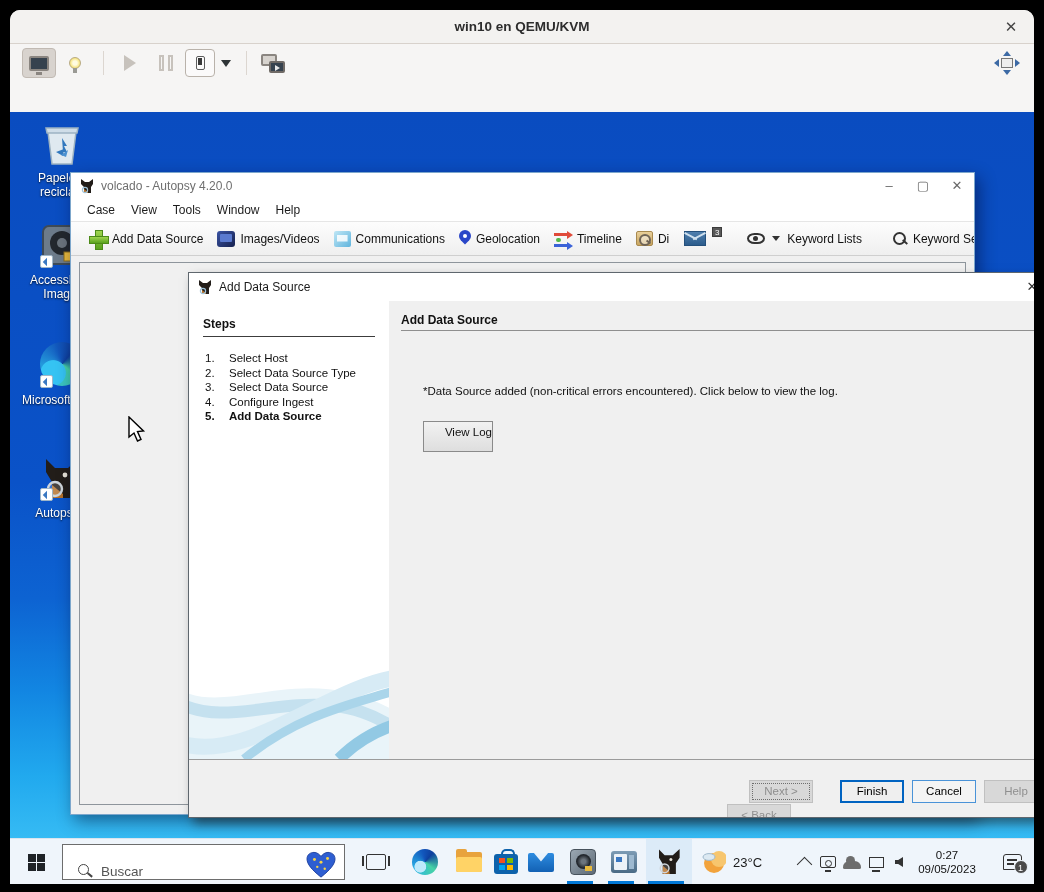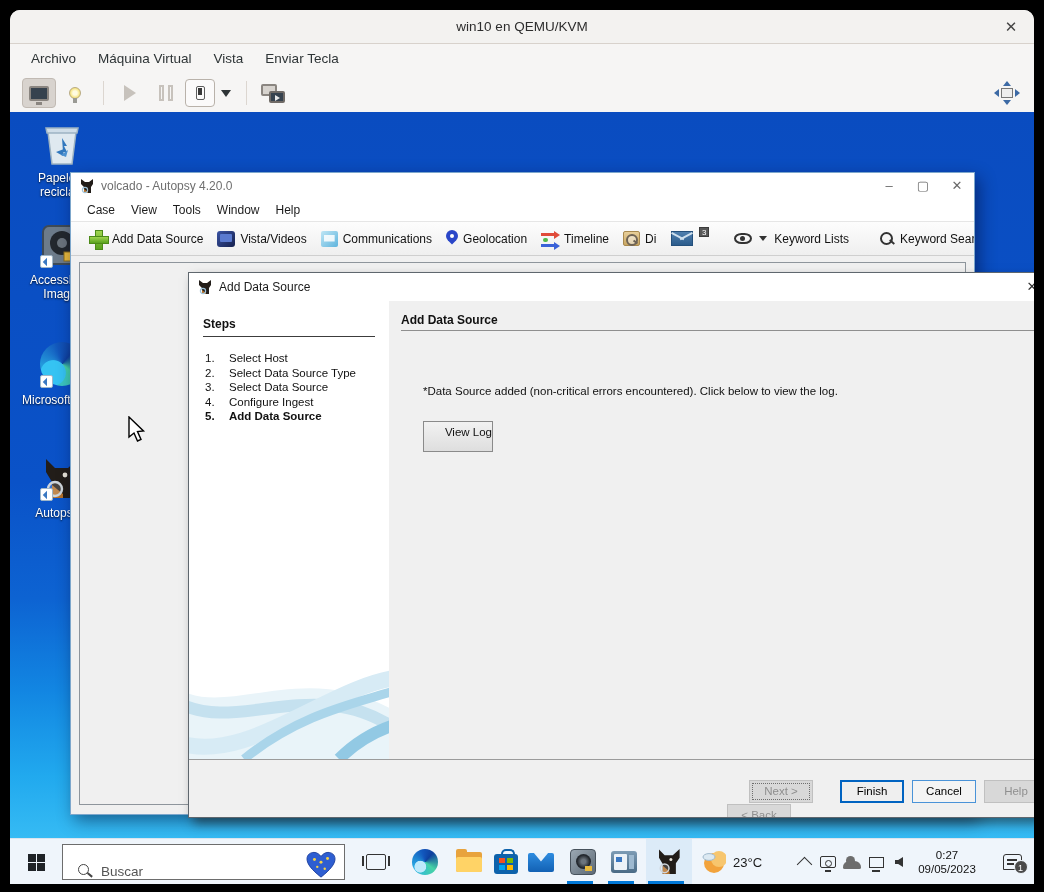--- a/index.html
+++ b/index.html
@@ -5,21 +5,21 @@
   * { box-sizing: border-box; margin: 0; padding: 0; }
   html,body { background:#000; }
   .screen { position:relative; width:1044px; height:892px; background:#000; overflow:hidden;
             font-family:"Liberation Sans", sans-serif; }
 
   
   .vm { position:absolute; left:10px; top:10px; width:1024px; height:874px;
         background:#f6f5f4; border-radius:10px 10px 0 0; overflow:hidden; }
   .vm-titlebar { position:relative; height:34px; background:#f3f2f0; border-bottom:1px solid #d8d2cc; }
   .vm-title { position:absolute; left:0; right:0; top:0; line-height:34px; text-align:center;
-              font-size:13.5px; font-weight:normal; color:#2d2d2d; }
+              font-size:13.5px; font-weight:bold; color:#2d2d2d; }
   .vm-close { position:absolute; right:10px; top:0; width:26px; line-height:34px; text-align:center;
               font-size:15px; color:#444; cursor:default; }
   .vm-menubar { height:30px; display:flex; align-items:center; padding-left:10px; background:#f6f5f4; }
   .vm-menu-item { padding:0 11px; font-size:13.5px; color:#2e3436; line-height:30px; }
   .vm-toolbar { height:38px; display:flex; align-items:center; padding:0 14px 0 12px; background:#f6f5f4; }
   .vm-tb-btn { width:34px; height:30px; display:flex; align-items:center; justify-content:center;
                border-radius:4px; margin-right:2px; }
   .vm-tb-btn.pressed { background:#d8d3ce; border:1px solid #c1bab3; }
   .vm-sep { width:1px; height:24px; background:#dcd6d0; margin:0 9px; }
   .mon-frame { width:20px; height:15px; border:2px solid #8a8580; border-radius:2px; background:#36424e; position:relative; }
@@ -205,26 +205,20 @@
 </head>
 <body>
 
 <div class="screen">
 
   <div class="vm">
     <div class="vm-titlebar">
       <div class="vm-title">win10 en QEMU/KVM</div>
       <div class="vm-close">✕</div>
     </div>
-    <div class="vm-menubar">
-      <span class="vm-menu-item">Archivo</span>
-      <span class="vm-menu-item">Máquina Virtual</span>
-      <span class="vm-menu-item">Vista</span>
-      <span class="vm-menu-item">Enviar Tecla</span>
-    </div>
     <div class="vm-toolbar">
       <div class="vm-tb-btn pressed">
         <div class="mon-frame"></div>
       </div>
       <div class="vm-tb-btn">
         <div class="bulb"></div>
       </div>
       <div class="vm-sep"></div>
       <div class="vm-tb-btn">
         <div class="play-gray"></div>
@@ -339,21 +333,21 @@
           <span class="aw-menu-item">Help</span>
         </div>
         <div class="aw-toolbar">
           <div class="atb-handle"></div>
           <div class="atb-btn">
             <div class="plus-ic"></div>
             <span>Add Data Source</span>
           </div>
           <div class="atb-btn">
             <div class="imgvid-ic"></div>
-            <span>Vista/Videos</span>
+            <span>Images/Videos</span>
           </div>
           <div class="atb-btn">
             <div class="comm-ic"></div>
             <span>Communications</span>
           </div>
           <div class="atb-btn">
             <div class="geo-pin"></div>
             <span>Geolocation</span>
           </div>
           <div class="atb-btn">

